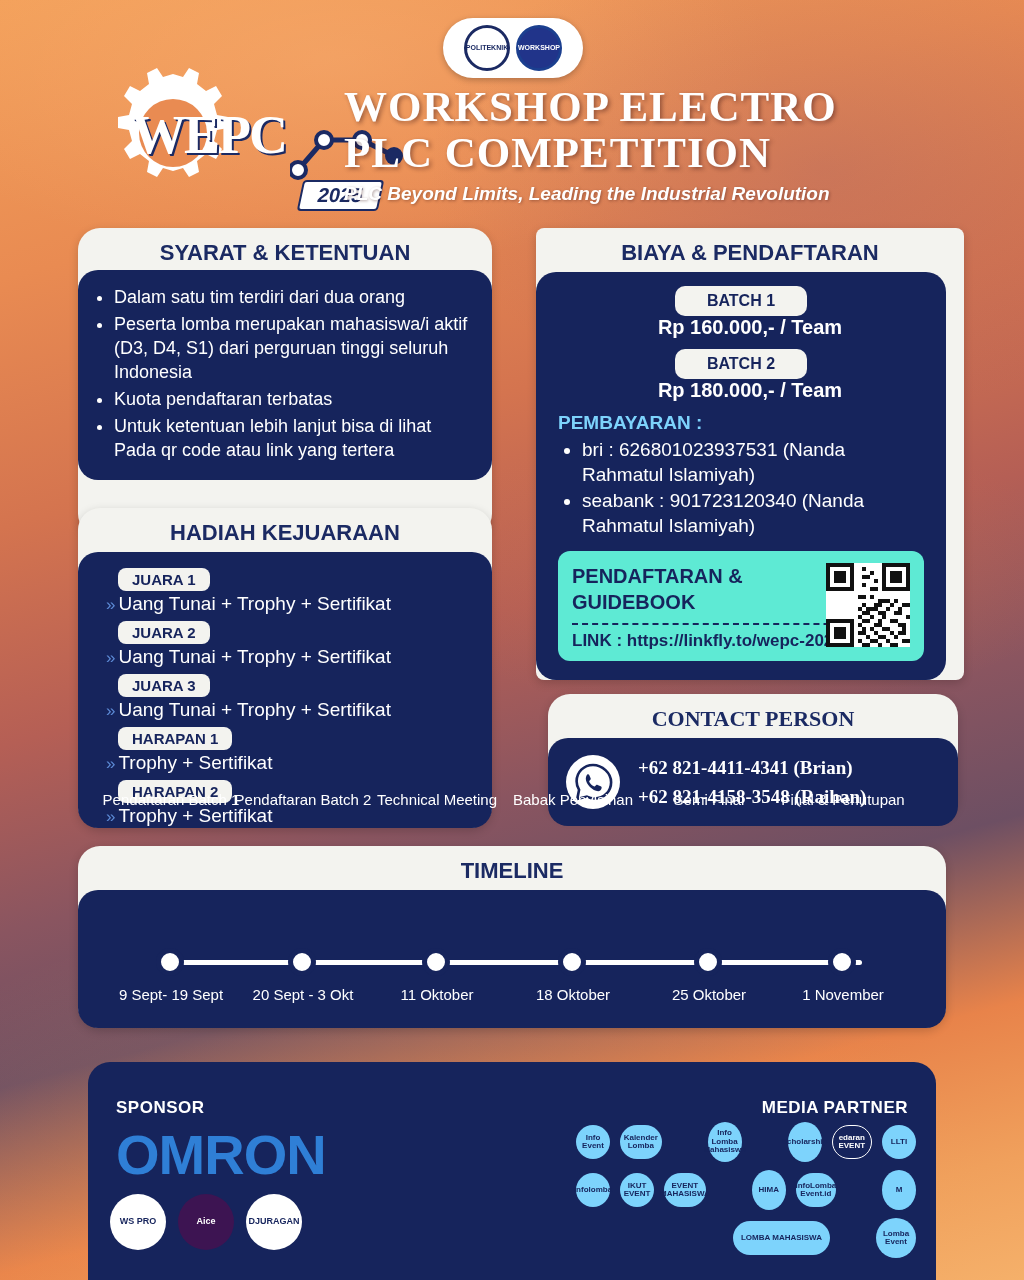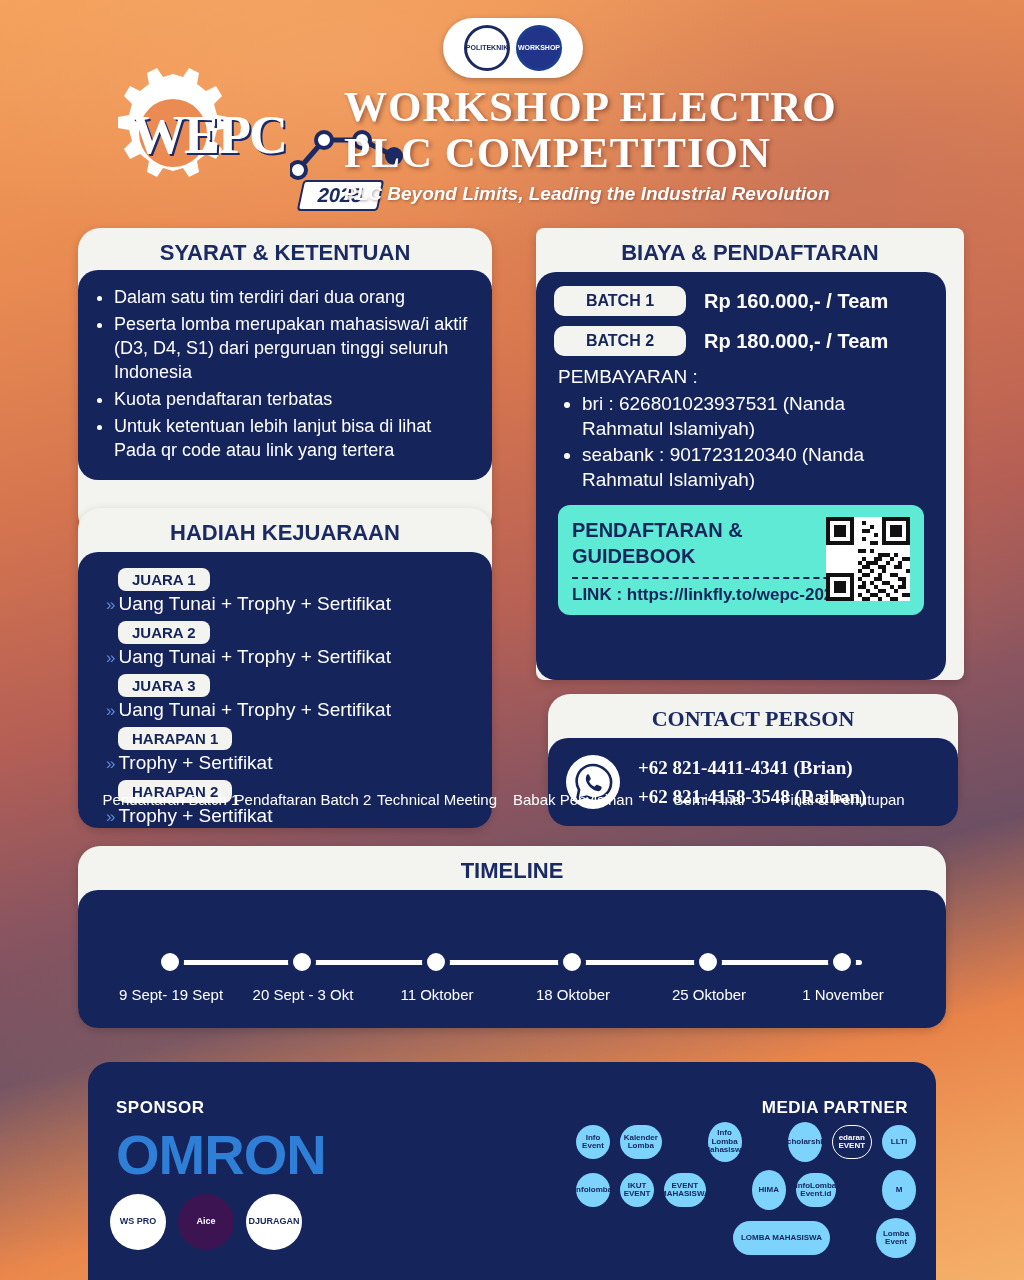--- a/index.html
+++ b/index.html
@@ -74,27 +74,27 @@
   #hadiah .card-body { position:absolute; left:0; top:44px; width: 414px; height: 276px; padding: 12px 18px; }
   .juara-tag {
     display:inline-block; background:#f3f3ef; color:#16245c; font-weight:bold; font-size:15px;
     padding: 3px 14px; border-radius: 8px; margin: 4px 0 2px 22px;
   }
   .juara-line { font-size: 19px; color:#fff; margin: 0 0 2px 10px; font-weight: 500; }
   .chev { color:#5d8bd6; letter-spacing:-3px; margin-right:6px; font-size:17px; }
 
   #biaya { left: 536px; top: 228px; width: 428px; height: 452px; border-radius: 8px; }
   #biaya .card-body { position:absolute; left:0; top:44px; width: 410px; height: 408px; padding: 14px 18px; }
-  .batch-row { display:flex; align-items:center; margin-bottom: 10px; }
+  .batch-row { display:flex; align-items:center; margin-bottom: 10px; flex-direction: column; }
   .batch-tag {
     background:#f3f3ef; color:#16245c; font-weight:bold; font-size:16px;
     padding: 6px 18px; border-radius: 10px; width: 132px; text-align:center;
   }
   .batch-price { font-size: 20px; color:#fff; font-weight:bold; margin-left: 18px; }
-  .pembayaran-label { font-size: 19px; font-weight: normal; color:#ffffff; margin: 8px 0 4px 4px; }
+  .pembayaran-label { font-size: 19px; font-weight: bold; color:#7dd3fc; margin: 8px 0 4px 4px; }
   .pay-list { margin-left: 28px; }
   .pay-list li { font-size: 19px; line-height: 1.3; color:#fff; margin-bottom: 2px; }
   .reg-box {
     margin: 12px 4px 0; background:#5eead4; color:#16245c; border-radius: 12px;
     padding: 12px 14px 10px; position: relative;
   }
   .reg-title { font-size: 20px; font-weight: bold; line-height: 1.3; width: 230px; }
   .qr { position:absolute; right: 14px; top: 12px; width: 84px; height: 84px; background:#fff; }
   .reg-divider { border-top: 2px dashed #16245c; margin: 8px 0 6px; }
   .reg-link { font-size: 17px; font-weight: bold; }

